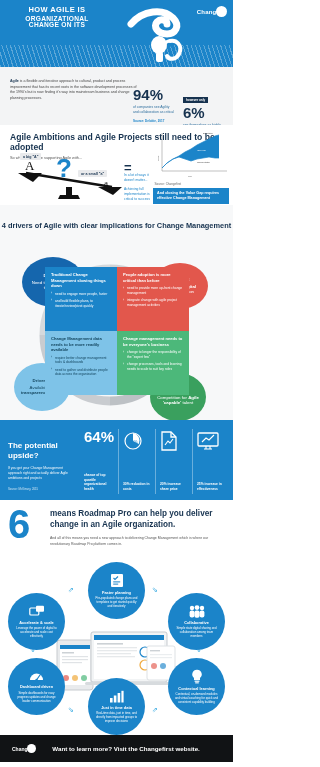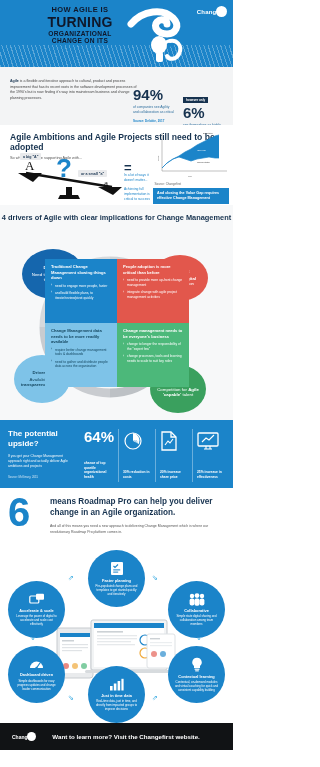--- a/index.html
+++ b/index.html
@@ -15,22 +15,22 @@
   .hero {
     position: relative; height: 67px; background: #1b84c9;
     overflow: hidden;
   }
   .hero-lines {
     position:absolute; left:0; bottom:0; width:100%; height:22px;
     background: repeating-linear-gradient(72deg, rgba(255,255,255,.38) 0 1px, transparent 1px 4px);
     opacity:.75;
   }
   .hero-title {
-    position:absolute; left:25px; top:6px; width:110px;
-    color:#0f172a; text-align:center; line-height:1.02;
+    position:absolute; left:2px; top:6px; width:110px;
+    color:#ffffff; text-align:center; line-height:1.02;
   }
   .ht1 { font-size:7.5px; font-weight:bold; letter-spacing:.4px; }
   .ht2 { font-size:14px; font-weight:bold; letter-spacing:.2px; margin-top:1px;}
   .ht3 { font-size:6.6px; font-weight:bold; letter-spacing:.3px; margin-top:2px;}
   .ht4 { font-size:6.6px; font-weight:bold; letter-spacing:.3px;}
   .ht5 { font-size:17px; font-weight:bold; letter-spacing:.5px; margin-top:1px;}
   .hero-figure { position:absolute; right:18px; top:4px; width:92px; height:62px; }
   .brand-hero { position:absolute; right:6px; top:6px; display:flex; align-items:center; }
   .brand-hero .bt { color:#fff; font-size:6px; font-weight:bold; letter-spacing:.2px;}
   .brand-dot { width:11px;height:11px;border-radius:50%;background:#fff;display:inline-block;
@@ -65,42 +65,42 @@
   .eq { position:absolute; left:124px; top:35px; font-size:13px; font-weight:bold; color:#16324f;}
   .eq-txt { position:absolute; left:124px; top:48px; width:28px; font-size:3.3px;
             color:#1b84c9; line-height:1.5;}
   .chart-box { position:absolute; right:4px; top:6px; width:76px; height:48px; }
   .chart-src { position:absolute; right:52px; top:57px; font-size:3px; color:#666; }
   .val-gap-bar { position:absolute; right:4px; top:63px; width:76px; background:#1b84c9;
                  color:#fff; font-size:3.7px; font-weight:bold; padding:3px 4px; line-height:1.4;}
 
   
   .sec-drv { position:relative; background:#f7f8f9; height:215px; padding-top:8px; overflow:hidden;}
-  .drv-title { font-size:7.4px; font-weight:bold; color:#16324f; text-align:center; }
+  .drv-title { font-size:7.4px; font-weight:bold; color:#16324f; text-align:center;margin-top:8px; }
   .drv-stage { position:relative; width:233px; height:198px; margin-top:3px;}
   .quad { position:absolute; width:72px; height:64px; padding:5px 5px 4px 6px; color:#fff; }
   .q1 { left:45px; top:34px; background:#1b84c9; }
   .q2 { left:117px; top:34px; background:#e2574c; }
   .q3 { left:45px; top:98px; background:#7ec3e8; color:#14465f;}
   .q4 { left:117px; top:98px; background:#4cb87a; }
   .quad h4 { font-size:4.1px; line-height:1.35; margin-bottom:3px; }
   .quad ul { list-style:none; }
   .quad li { font-size:3.3px; line-height:1.45; margin-bottom:2.5px; padding-left:4px; position:relative;}
   .quad li:before{ content:"›"; position:absolute; left:0; top:-0.5px; }
   .bubble { position:absolute; border-radius:50%; color:#fff; display:flex;
             align-items:center; justify-content:center; text-align:center; }
   .b1 { left:22px; top:24px; width:62px; height:50px; background:#1566ad; }
   .b2 { left:152px; top:30px; width:56px; height:46px; background:#e2574c; }
   .b3 { left:14px; top:130px; width:56px; height:48px; background:#7ec3e8; color:#14465f;}
   .b4 { left:150px; top:140px; width:56px; height:48px; background:#3aa05e; }
   .bubble .bl { font-size:4.4px; line-height:1.35; padding:0 5px; }
   .bubble .bl .d { font-weight:bold; display:block; margin-bottom:1px;}
 
   
-  .sec-up { position:relative; background:#1b84c9; height:68px; color:#fff; padding:9px 8px;}
+  .sec-up { position:relative; background:#1b84c9; height:80px; color:#fff; padding:21px 8px;}
   .up-h { font-size:8px; font-weight:bold; line-height:1.25; width:70px;}
   .up-sub { font-size:3.4px; line-height:1.5; width:64px; margin-top:5px; opacity:.95;}
   .up-src { font-size:2.8px; margin-top:6px; opacity:.8;}
   .up-cols { position:absolute; left:80px; top:9px; right:4px; bottom:6px; display:flex;}
   .up-col { flex:1; padding:0 4px; border-left:1px solid rgba(255,255,255,.35); position:relative;}
   .up-col:first-child { border-left:none; }
   .up-70 { font-size:15px; font-weight:bold; line-height:1;}
   .up-cap { position:absolute; bottom:2px; left:4px; right:4px; font-size:3.3px;
             font-weight:bold; line-height:1.45;}
   .ic { margin-top:2px; }
@@ -148,21 +148,20 @@
         <path d="M8 20 C20 6, 40 4, 50 14 C58 22, 52 30, 44 30 C34 30, 30 22, 34 18 C38 14, 44 16, 44 20" stroke="#ffffff" stroke-width="7" fill="none" stroke-linecap="round"></path>
         <ellipse cx="36" cy="41" rx="8" ry="9"></ellipse>
         <rect x="33" y="48" width="7" height="10" rx="2"></rect>
         <path d="M44 38 C54 34, 60 42, 56 50 C53 56, 46 56, 44 52" stroke="#ffffff" stroke-width="4" fill="none" stroke-linecap="round"></path>
         <circle cx="46" cy="41" r="2.2" fill="#1b84c9"></circle>
       </g>
     </svg>
 
     <div class="hero-title">
       <div class="ht1">HOW AGILE IS</div>
-      <div class="ht2">TURNING</div>
       <div class="ht3">ORGANIZATIONAL</div>
       <div class="ht4">CHANGE ON ITS</div>
     </div>
 
     <div class="brand-hero">
       <span class="bt">Change</span>
       <span class="brand-dot">
         <span>first</span>
       </span>
     </div>

